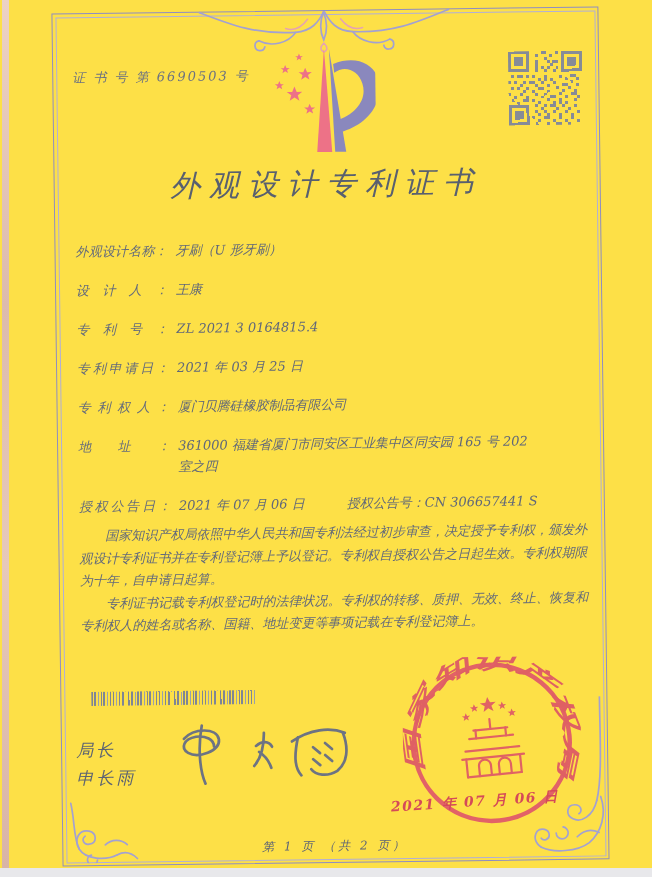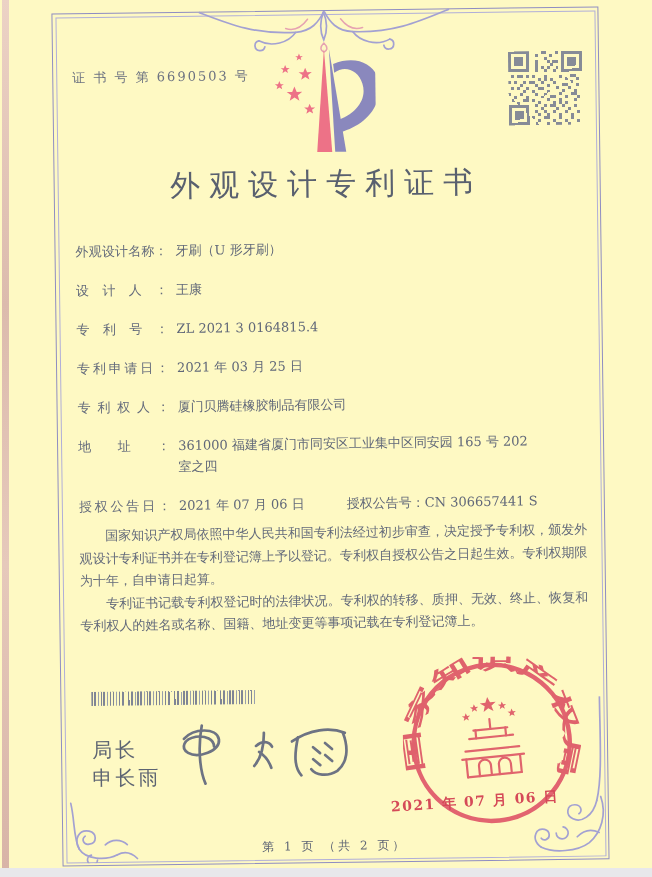--- a/index.html
+++ b/index.html
@@ -1,17 +1,17 @@
 <!DOCTYPE html>
 <html><head>
 <meta charset="utf-8">
 <style>
   html,body{margin:0;padding:0;background:#ffffff;}
   .canvas{position:relative;width:652px;height:877px;overflow:hidden;
-          background:#fef9c3;font-family:"DejaVu Serif","Liberation Serif",serif;}
+          background:#fde047;font-family:"DejaVu Serif","Liberation Serif",serif;font-style:italic;}
   
   .scan-left{position:absolute;left:2px;top:0;bottom:8px;width:7px;
              background:linear-gradient(#ecd2c5,#dcbbad 35%,#e6c9bb 65%,#d8b4a7);}
   .scan-bottom{position:absolute;left:0;right:0;bottom:0;height:9px;background:#e8e8eb;}
   
   .page{position:absolute;inset:0;transform:rotate(-0.75deg);transform-origin:50% 50%;}
   .frame{position:absolute;left:57px;top:10px;width:545px;height:851px;
          border:1.6px solid #8f8dc2;}
   .frame-inner{position:absolute;inset:2.5px;border:1px solid #b0aed9;}
   .ornament{position:absolute;pointer-events:none;}
@@ -27,21 +27,21 @@
   .grant{display:flex;font-size:13px;line-height:21px;margin-bottom:8px;}
   .grant .pair{display:flex;}
   .grant .pair+.pair{margin-left:42px;}
   .paras p{margin:0;font-size:13px;line-height:22.5px;text-align:justify;
            text-indent:2em;color:#636a7b;}
   .barcode{position:absolute;left:88px;top:689px;width:164px;height:14px;
            background:repeating-linear-gradient(90deg,
              #7f8595 0 1.3px,transparent 1.3px 2.8px,
              #7f8595 2.8px 4.6px,transparent 4.6px 6.6px,
              #99a0ad 6.6px 7.4px,transparent 7.4px 9.2px);}
-  .signer{position:absolute;left:88px;top:733px;font-size:20px;letter-spacing:3px;
+  .signer{position:absolute;left:72px;top:733px;font-size:17px;letter-spacing:3px;
           line-height:28px;color:#5d6472;}
   .sig{position:absolute;left:160px;top:710px;}
   .seal{position:absolute;left:399px;top:659px;opacity:.93;}
   .seal-date{position:absolute;left:386px;top:795px;width:170px;font-size:14px;font-weight:bold;
              letter-spacing:1.5px;color:#d54a58;transform:rotate(-3deg);}
   .footer{position:absolute;left:57px;top:838px;width:545px;text-align:center;
           font-size:12px;letter-spacing:3px;color:#5e6575;}
   svg{display:block;}
 </style>
 </head>

